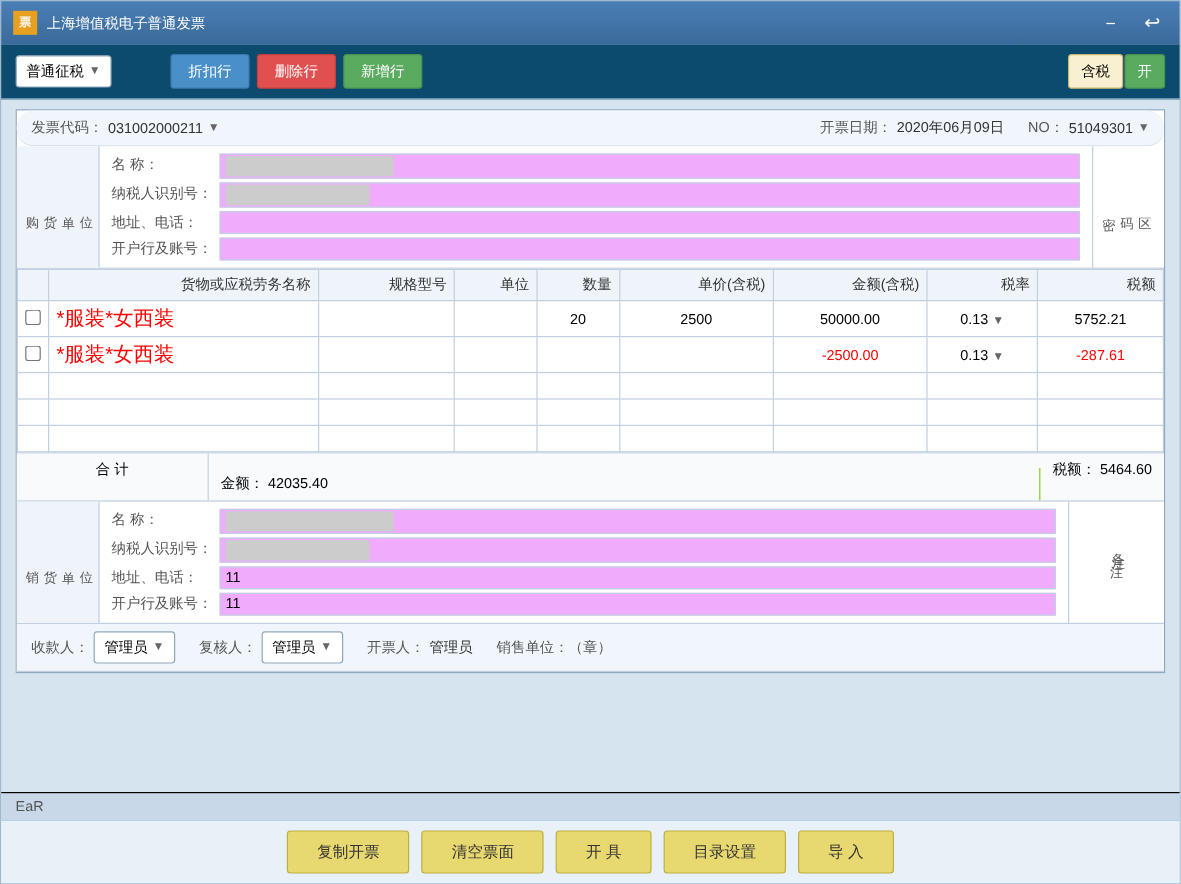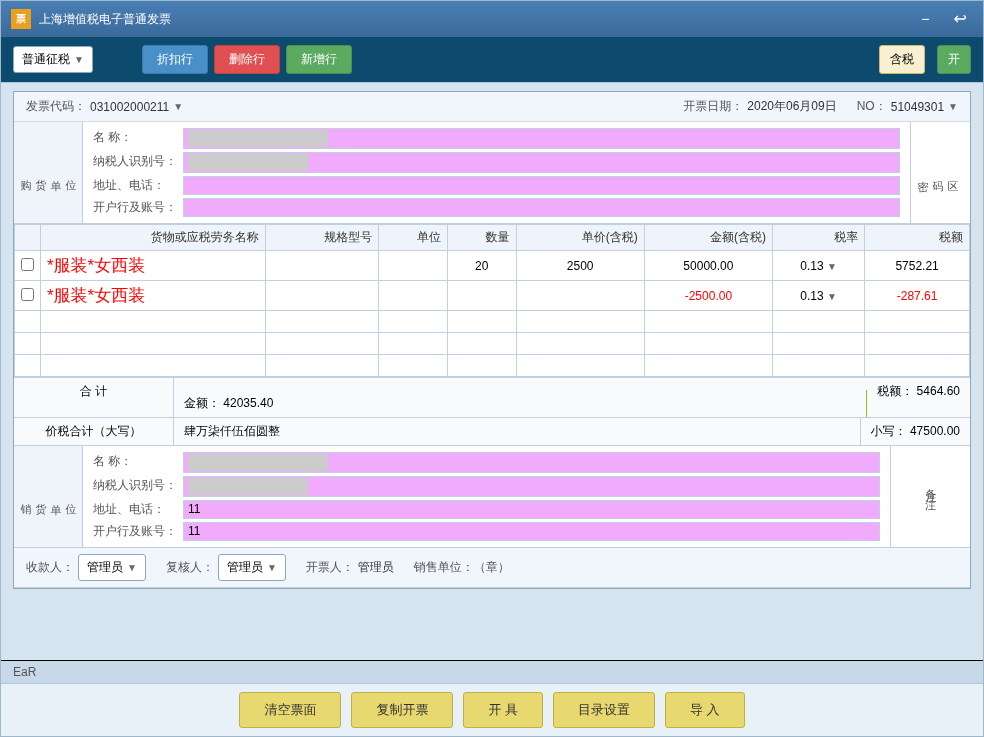--- a/index.html
+++ b/index.html
@@ -65,21 +65,21 @@
       flex-shrink: 0;
     }
     .toolbar-left {
       display: flex;
       align-items: center;
       gap: 6px;
     }
     .toolbar-right {
       display: flex;
       align-items: center;
-      gap: 12px;
+      gap: 1px;
     }
     .select-btn {
       background: white;
       border: 1px solid #90a8bc;
       padding: 4px 8px;
       border-radius: 3px;
       cursor: pointer;
       display: flex;
       align-items: center;
       gap: 4px;
@@ -126,20 +126,21 @@
       border: 1px solid #90a8bc;
       width: 100%;
     }
     .invoice-header-row {
       display: flex;
       align-items: center;
       padding: 6px 12px;
       border-bottom: 1px solid #d0dce8;
       background: #f0f6fc;
       gap: 20px;
+      border-radius: 14px;
     }
     .field-group {
       display: flex;
       align-items: center;
       gap: 4px;
     }
     .field-label {
       color: #555;
       white-space: nowrap;
     }
@@ -493,28 +494,20 @@
         <div class="total-amount">
           <span>金额：</span>
           <span>42035.40</span>
         </div>
         <div class="total-tax-label">
           <span>税额：</span>
           <span>5464.60</span>
         </div>
       </div>
 
-      <div class="capital-row">
-        <div class="capital-label">价税合计（大写）</div>
-        <div class="capital-value">肆万柒仟伍佰圆整</div>
-        <div class="small-amount">
-          <span>小写：</span>
-          <span>47500.00</span>
-        </div>
-      </div>
 
       <div class="seller-section">
         <div class="side-label">销<br>货<br>单<br>位</div>
         <div class="seller-form">
           <span class="form-label">名    称：</span>
           <div class="form-input-box">
             <span style="background:#ccc;color:transparent;border-radius:2px;display:inline-block;min-width:140px;">销售公司名称</span>
           </div>
           <span class="form-label">纳税人识别号：</span>
           <div class="form-input-box">
@@ -561,19 +554,19 @@
       </div>
 
     </div>
   </div>
 
   <div class="ear-bar">
     <span>EaR</span>
   </div>
 
   <div class="bottom-bar">
+    <button class="bottom-btn">复制开票</button>
     <button class="bottom-btn">清空票面</button>
-    <button class="bottom-btn">复制开票</button>
     <button class="bottom-btn">开  具</button>
     <button class="bottom-btn">目录设置</button>
     <button class="bottom-btn">导  入</button>
   </div>
 </div>
 
 </body></html>

